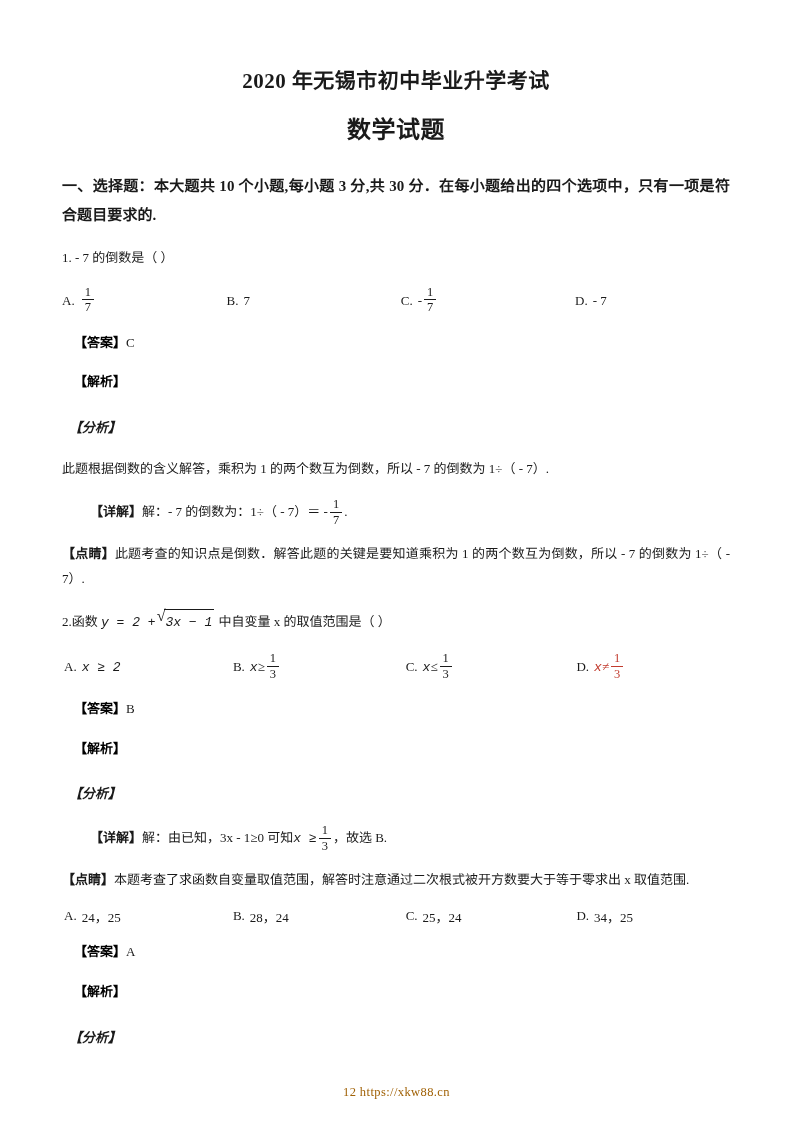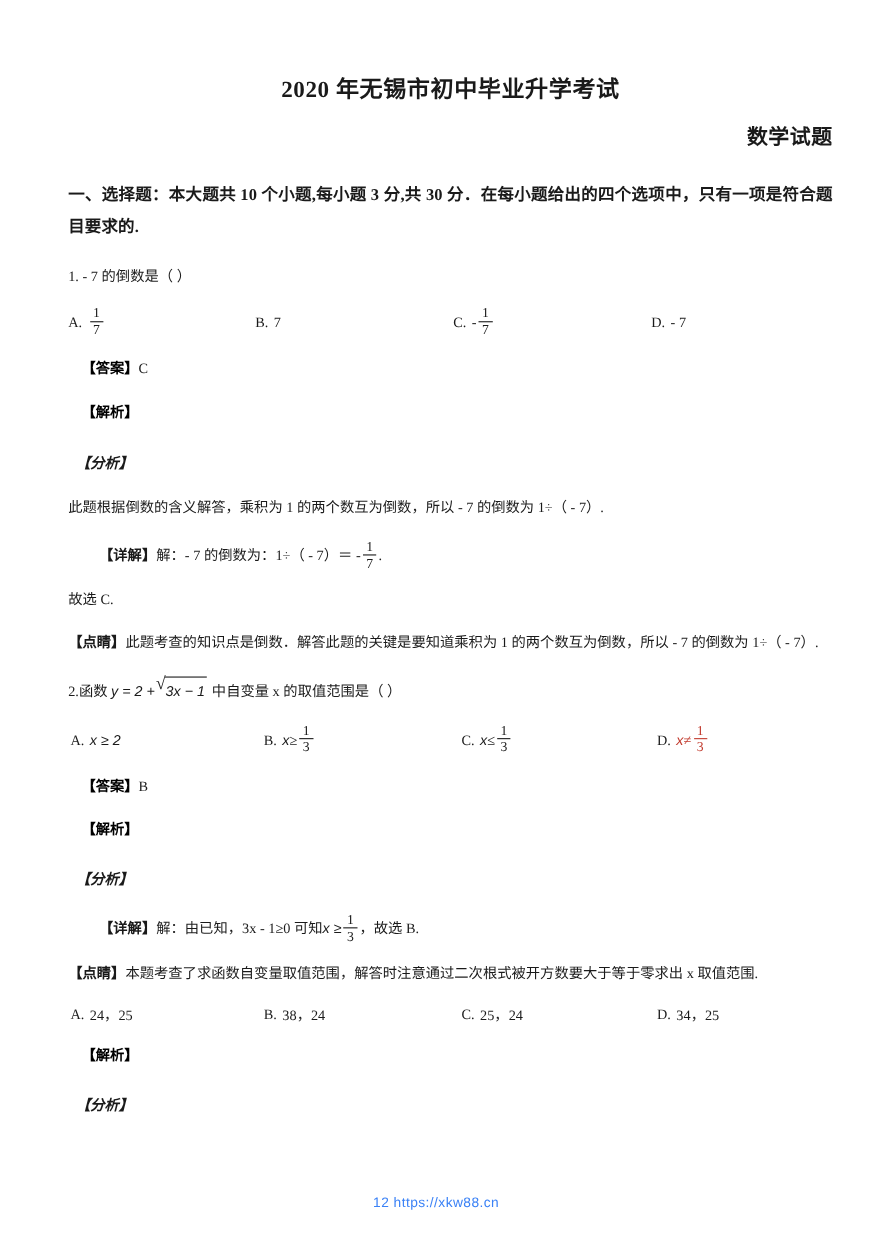--- a/index.html
+++ b/index.html
@@ -14,35 +14,35 @@
     position: relative;
     font-family: "Liberation Serif", "DejaVu Serif", serif;
     color: #1a1a1a;
     -webkit-font-smoothing: antialiased;
   }
   .page {
     position: relative;
     width: 793px;
     height: 1122px;
     box-sizing: border-box;
-    padding: 58px 36px 0 62px;
+    padding: 58px 63px 0 62px;
   }
 
   
   .doc-title {
     text-align: center;
     font-size: 21px;
     font-weight: bold;
     letter-spacing: 0.5px;
     margin: 8px 0 0 0;
     line-height: 1.5;
   }
   .doc-subtitle {
-    text-align: right;
-    font-size: 19px;
+    text-align: center;
+    font-size: 24px;
     font-weight: bold;
     letter-spacing: 0.5px;
     margin: 14px 0 0 0;
     line-height: 1.5;
   }
 
   
   .section-instruction {
     font-size: 15px;
     font-weight: bold;
@@ -100,21 +100,21 @@
     margin: 0 2px;
     position: relative;
     top: -0.5px;
   }
   .frac .num {
     padding: 0 3px 0px 3px;
     border-bottom: 1.1px solid currentColor;
   }
   .frac .den { padding: 1px 3px 0 3px; }
 
-  .ital { font-style: italic; font-family: Liberation Sans, sans-serif; }
+  .ital { font-style: italic; font-family: Liberation Mono, monospace; }
 
   
   .radical {
     display: inline-flex;
     align-items: stretch;
     vertical-align: middle;
     position: relative;
     top: -1px;
     margin: 0 1px;
   }
@@ -151,22 +151,22 @@
   .para-tall { line-height: 2.25; margin-left: 28px; }
 
   
   .footer {
     position: absolute;
     left: 0;
     right: 0;
     bottom: 22px;
     text-align: center;
     font-size: 12.5px;
-    color: #3b82f6;
-    font-family: Liberation Sans, sans-serif;
+    color: #a16207;
+    font-family: Liberation Serif, serif;
     letter-spacing: 0.4px;
   }
 </style>
 </head>
 <body>
 
 <div class="page">
 
   <h1 class="doc-title">2020 年无锡市初中毕业升学考试</h1>
   <h2 class="doc-subtitle">数学试题</h2>
@@ -209,21 +209,20 @@
 
     <p class="tagline t-fenxi"><span class="tag-bold">【分析】</span></p>
 
     <p class="tagline t-body">此题根据倒数的含义解答，乘积为 1 的两个数互为倒数，所以 - 7 的倒数为 1÷（ - 7）.</p>
 
     <p class="tagline t-detail para-tall"><span class="tag-bold">【详解】</span><span>解：- 7 的倒数为：1÷（ - 7）＝ -</span><span class="frac">
           <span class="num">1</span>
           <span class="den">7</span>
         </span><span>.</span></p>
 
-    <p class="tagline t-gu">故选 C.</p>
 
     <p class="tagline t-dian"><span class="tag-bold">【点睛】</span><span>此题考查的知识点是倒数．解答此题的关键是要知道乘积为 1 的两个数互为倒数，所以 - 7 的倒数为 1÷（ - 7）.</span></p>
   </div>
 
   <div>
 
     <p class="q-stem q-stem-2"><span>2.</span><span>函数 </span><span class="ital">y = 2 +</span><span class="radical">
           <span class="sign">√</span>
           <span class="rad-body ital">3x − 1</span>
         </span><span> 中自变量 x 的取值范围是（     ）</span></p>
@@ -280,32 +279,33 @@
   <div>
 
 
     <div class="options tight idt">
       <div class="opt opt-1">
         <span class="lab">A.</span>
         <span>24，25</span>
       </div>
       <div class="opt opt-2">
         <span class="lab">B.</span>
-        <span>38，24</span>
+        <span>28，24</span>
       </div>
       <div class="opt opt-3">
         <span class="lab">C.</span>
         <span>25，24</span>
       </div>
       <div class="opt opt-4">
         <span class="lab">D.</span>
         <span>34，25</span>
       </div>
     </div>
 
+    <p class="tagline t-answer"><span class="tag-blue tag-bold">【答案】</span><span>A</span></p>
 
     <p class="tagline t-jiexi"><span class="tag-blue tag-bold">【解析】</span></p>
 
     <p class="tagline t-fenxi"><span class="tag-bold">【分析】</span></p>
   </div>
 
   <div class="footer">12 https://xkw88.cn</div>
 </div>
 
 </body></html>

